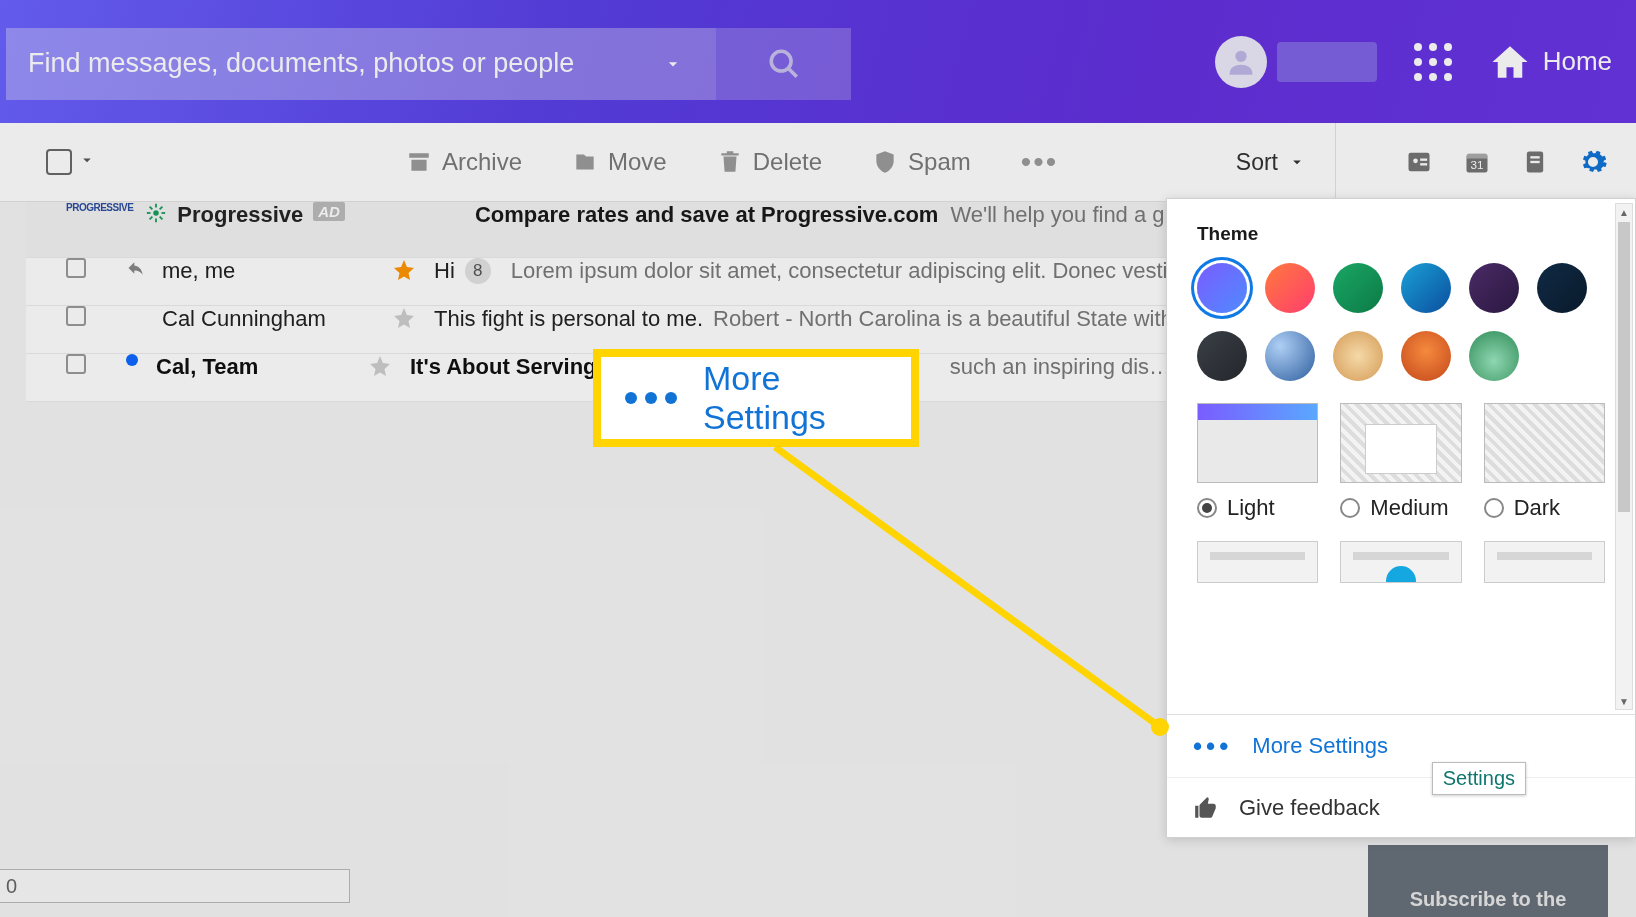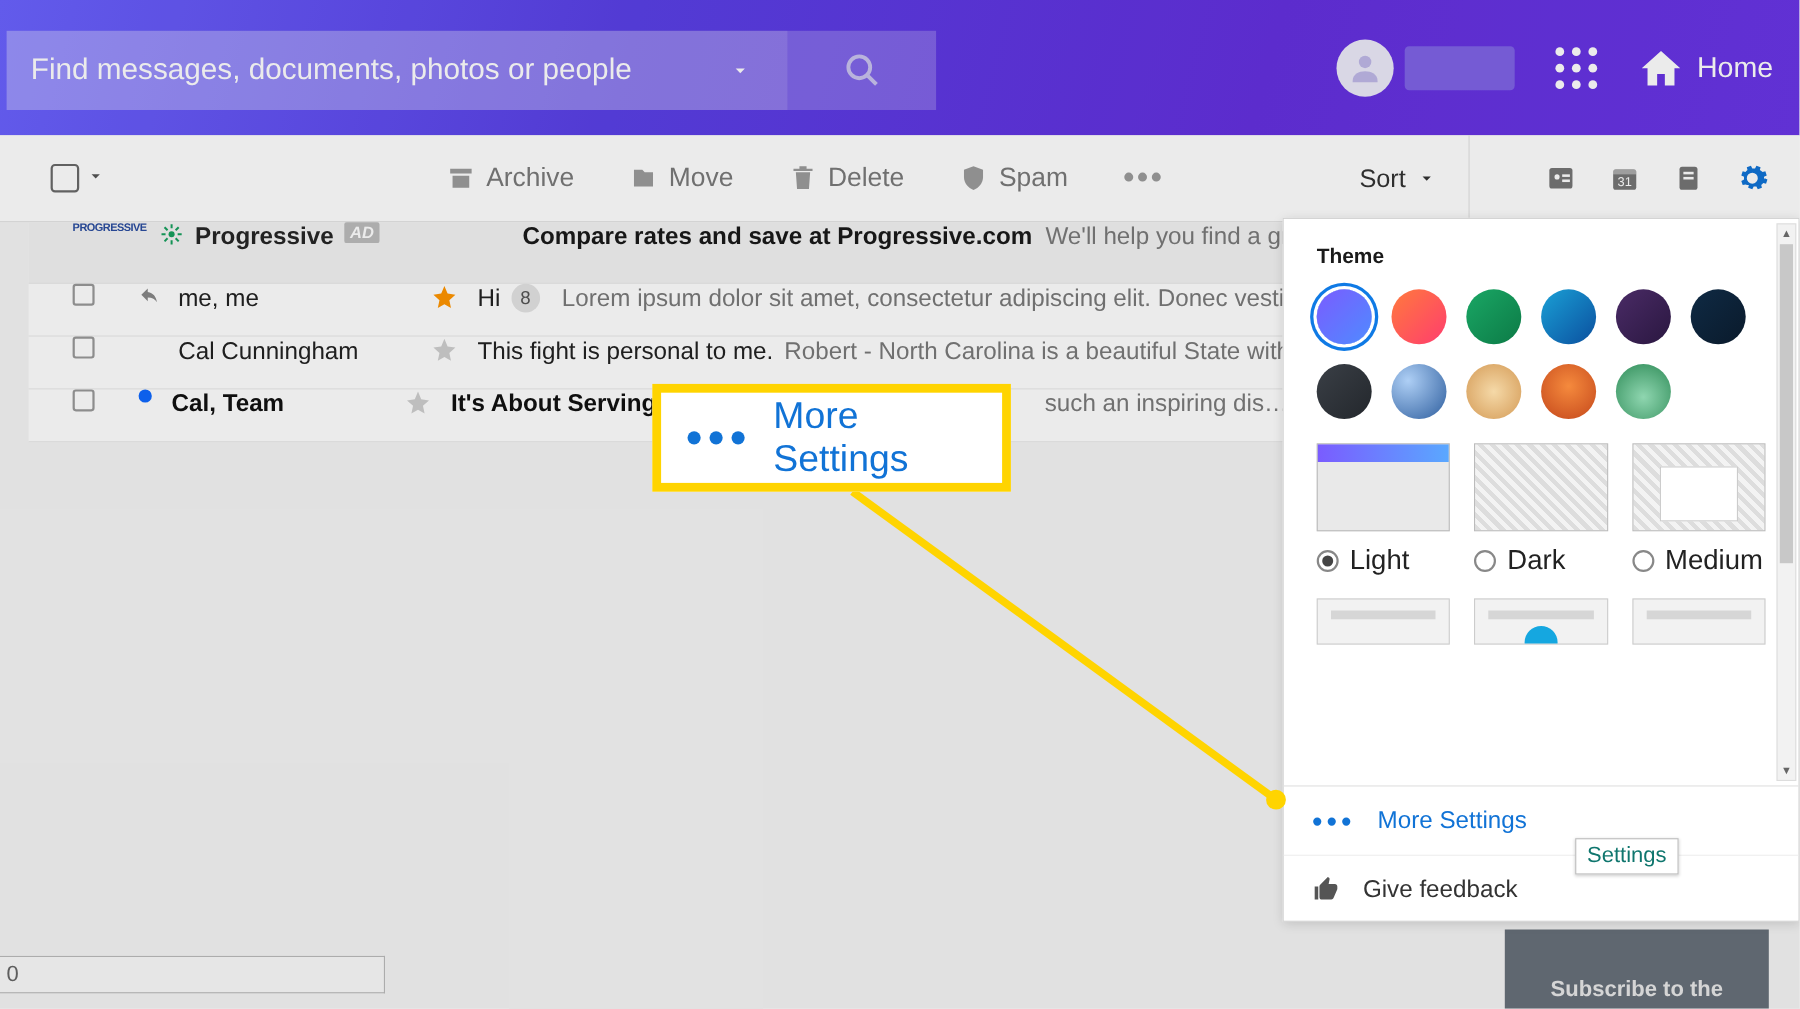--- a/index.html
+++ b/index.html
@@ -77,21 +77,21 @@
   .panel h3{font-size:19px;font-weight:700;color:#1a1a1a;margin-bottom:18px;}
   .swatches{display:flex;flex-wrap:wrap;gap:18px;margin-bottom:22px;}
   .sw{width:50px;height:50px;border-radius:50%;cursor:pointer;}
   .sw.sel{box-shadow:0 0 0 3px #fff,0 0 0 6px #0f7ae5;}
   .modes{display:flex;gap:22px;margin-bottom:20px;}
   .mode-card{flex:1;}
   .mode-prev{height:80px;border:1px solid #bbb;background:#e9e9e9;position:relative;margin-bottom:12px;}
   .mode-prev.light::before{content:"";position:absolute;left:0;top:0;right:0;height:16px;background:linear-gradient(90deg,#7a5cff,#5aa8ff);}
   .mode-prev.hatch{background:repeating-linear-gradient(45deg,#ddd,#ddd 4px,#f3f3f3 4px,#f3f3f3 8px);}
   .mode-prev.medium::after{content:"";position:absolute;left:24px;top:20px;right:24px;bottom:8px;background:#fff;border:1px solid #ccc;}
-  .mode-radio{display:flex;align-items:center;gap:10px;font-size:25px;color:#222;}
+  .mode-radio{display:flex;align-items:center;gap:10px;font-size:22px;color:#222;}
   .radio{width:20px;height:20px;border:2px solid #888;border-radius:50%;display:flex;align-items:center;justify-content:center;}
   .radio.sel::after{content:"";width:10px;height:10px;border-radius:50%;background:#444;}
   .ml-cards{display:flex;gap:22px;}
   .ml-card{flex:1;height:42px;border:1px solid #ccc;background:#f2f2f2;position:relative;overflow:hidden;}
   .ml-card::before{content:"";position:absolute;left:12px;right:12px;top:10px;height:8px;background:#d6d6d6;}
   .ml-card.center::after{content:"";position:absolute;left:50%;bottom:-14px;transform:translateX(-50%);width:30px;height:30px;border-radius:50%;background:#15a7e0;}
   .panel-footer{border-top:1px solid #e0e0e0;}
   .pf-row{display:flex;align-items:center;height:62px;padding:0 26px;gap:20px;font-size:22px;color:#1173d6;cursor:pointer;}
   .pf-row.feedback{color:#333;border-top:1px solid #eee;height:60px;}
   .pf-row .dots{font-size:26px;letter-spacing:4px;color:#1173d6;font-weight:700;}
@@ -316,33 +316,33 @@
       </div>
     <div class="modes">
       <div class="mode-card">
         <div class="mode-prev light"></div>
         <div class="mode-radio">
             <span class="radio sel"></span>
             <span>Light</span>
           </div>
       </div>
       <div class="mode-card">
+        <div class="mode-prev hatch medium"></div>
+        <div class="mode-radio">
+            <span class="radio"></span>
+            <span>Medium</span>
+          </div>
+      </div>
+      <div class="mode-card">
         <div class="mode-prev hatch"></div>
         <div class="mode-radio">
             <span class="radio"></span>
             <span>Dark</span>
           </div>
       </div>
-      <div class="mode-card">
-        <div class="mode-prev hatch medium"></div>
-        <div class="mode-radio">
-            <span class="radio"></span>
-            <span>Medium</span>
-          </div>
-      </div>
     </div>
     <div class="ml-cards">
       <div class="ml-card"></div>
       <div class="ml-card center"></div>
       <div class="ml-card"></div>
     </div>
     <div class="scrollbar">
       <div class="arr up">▲</div>
       <div class="thumb"></div>
       <div class="arr dn">▼</div>

